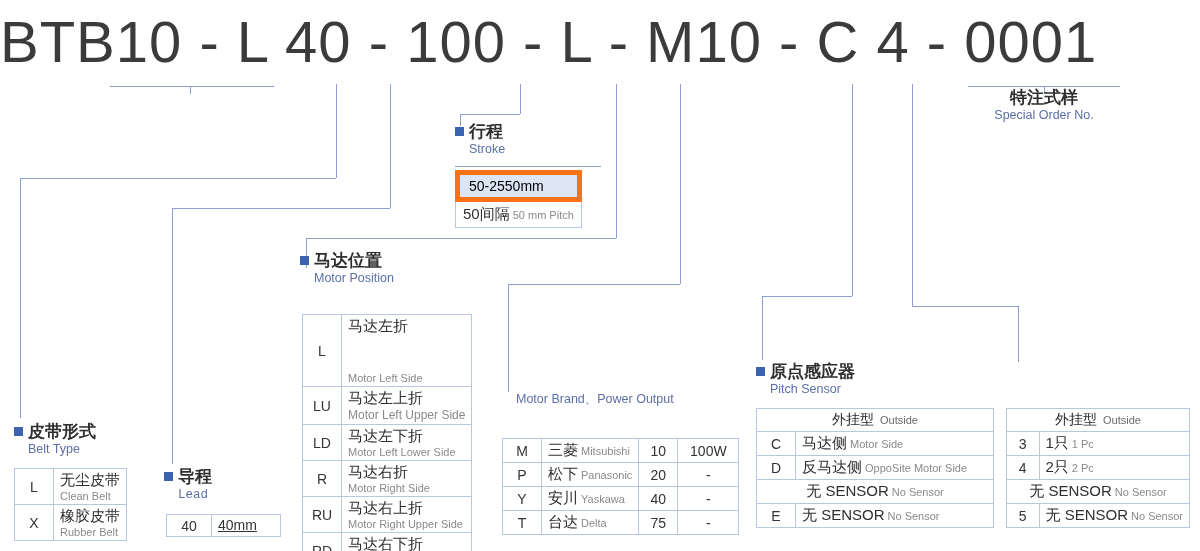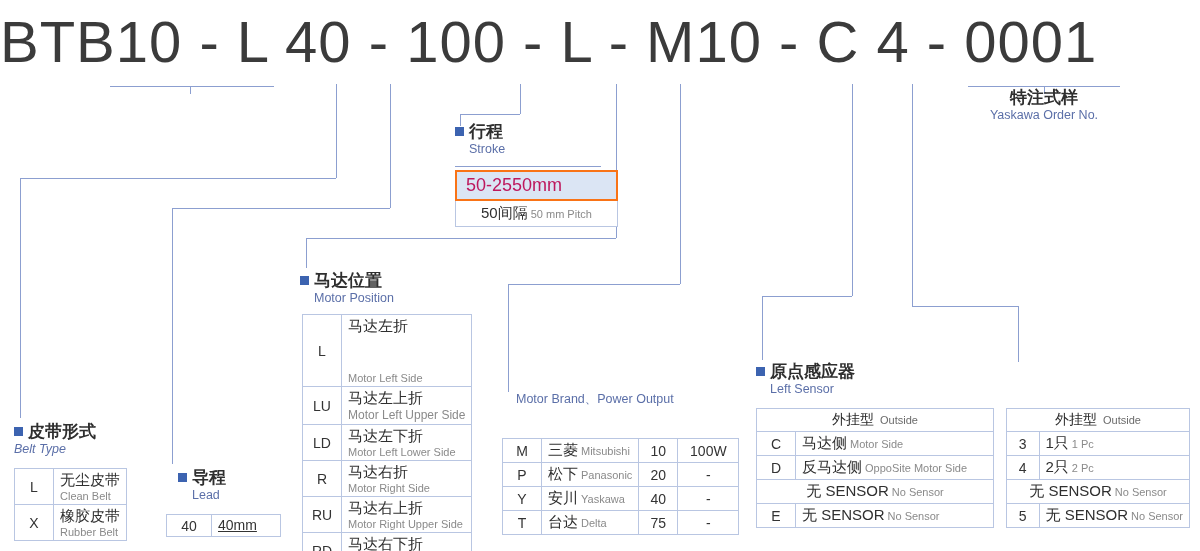--- a/index.html
+++ b/index.html
@@ -63,26 +63,26 @@
   .cn2{font-size:15px;color:#2f2f2f;}
   .en2{font-size:11px;color:#8a8a8a;margin-left:3px;}
   .hdrow td{background:#dbe5f4;text-align:center;}
   .hdrow .h-cn{font-size:14px;color:#2b2b2b;}
   .hdrow .h-en{font-size:11px;color:#6a6a6a;margin-left:6px;}
   .nosensor td{background:#dbe5f4;}
 
   
   .strokebox{position:absolute;}
   .strokebox .b1{
-    border:2px solid #f97316;background:#dbe5f4;
-    font-size:18px;color:#be185d;padding:3px 9px;white-space:nowrap;
+    border:5px solid #f97316;background:#dbe5f4;
+    font-size:14px;color:#000000;padding:3px 9px;white-space:nowrap;
   }
   .strokebox .b2{
     border:1px solid #b9c6e2;border-top:none;background:#ffffff;
-    font-size:15px;color:#2f2f2f;padding:3px 25px;white-space:nowrap;
+    font-size:15px;color:#2f2f2f;padding:3px 7px;white-space:nowrap;
   }
   .strokebox .b2 .sm{font-size:11px;color:#8a8a8a;margin-left:3px;} 
 </style>
 </head>
 <body>
 
 <div class="stage">
 
   <div class="abs" id="partnumber">BTB10 - L 40 - 100 - L - M10 - C 4 - 0001</div>
 
@@ -117,69 +117,69 @@
   <div class="ln lnv" style="left:912px;top:84px;height:222px;"></div>
   <div class="ln lnh" style="left:912px;top:306px;width:106px;"></div>
   <div class="ln lnv" style="left:1018px;top:306px;height:56px;"></div>
 
   <div class="ln lnh" style="left:968px;top:86px;width:152px;"></div>
   <div class="ln lnv" style="left:1044px;top:86px;height:8px;"></div>
 
 
   <div class="head center" style="left:968px;top:88px;width:152px;">
     <div class="cn">特注式样</div>
-    <div class="en">Yaskawa Order No.</div>
+    <div class="en">Special Order No.</div>
   </div>
 
   <div class="head" style="left:455px;top:122px;">
     <div class="cn"><span class="sq"></span><span>行程</span></div>
     <div class="en" style="margin-left:14px;">Stroke</div>
   </div>
   <div class="strokebox" style="left:455px;top:170px;">
     <div class="b1">50-2550mm</div>
     <div class="b2"><span>50间隔</span><span class="sm">50 mm Pitch</span></div>
   </div>
 
   <div class="head" style="left:14px;top:422px;">
     <div class="cn"><span class="sq"></span><span>皮带形式</span></div>
-    <div class="en" style="font-style:italic;">Belt Type</div>
+    <div class="en" style="margin-left:14px;">Belt Type</div>
   </div>
   <table class="tbl" style="left:14px;top:468px;">
     <tbody>
         <tr>
       <td class="code">L</td>
       <td>
         <div class="cn2">无尘皮带</div>
         <div class="en" style="font-size:11px;color:#8a8a8a;">Clean Belt</div>
       </td>
     </tr>
     <tr>
       <td class="code">X</td>
       <td>
         <div class="cn2">橡胶皮带</div>
         <div class="en" style="font-size:11px;color:#8a8a8a;">Rubber Belt</div>
       </td>
     </tr>
   </tbody>
     </table>
 
-  <div class="head" style="left:178px;top:468px;">
+  <div class="head" style="left:164px;top:468px;font-family:Liberation Mono, monospace;">
     <div class="cn"><span class="sq"></span><span>导程</span></div>
     <div class="en" style="margin-left:14px;">Lead</div>
   </div>
   <table class="tbl" style="left:166px;top:514px;">
     <tbody>
         <tr>
       <td class="code" style="width:32px;">40</td>
       <td class="cn" style="width:56px;text-decoration:underline;">40mm</td>
     </tr>
   </tbody>
     </table>
 
-  <div class="head" style="left:300px;top:271px;">
+  <div class="head" style="left:300px;top:251px;">
     <div class="cn"><span class="sq"></span><span>马达位置</span></div>
     <div class="en" style="margin-left:14px;">Motor Position</div>
   </div>
   <table class="tbl" style="left:302px;top:314px;">
     <tbody>
         <tr>
       <td class="code">L</td>
       <td>
         <div class="cn2">马达左折</div>
         <div style="font-size:11px;color:#8a8a8a;margin-top:36px;">Motor Left Side</div>
@@ -250,21 +250,21 @@
       <td class="code">T</td>
       <td><span class="cn2">台达</span><span class="en2">Delta</span></td>
       <td class="code">75</td>
       <td class="code">-</td>
     </tr>
   </tbody>
     </table>
 
   <div class="head" style="left:756px;top:362px;">
     <div class="cn"><span class="sq"></span><span>原点感应器</span></div>
-    <div class="en" style="margin-left:14px;">Left Sensor</div>
+    <div class="en" style="margin-left:14px;">Pitch Sensor</div>
   </div>
   <table class="tbl" style="left:756px;top:408px;width:238px;">
     <tbody>
         <tr class="hdrow">
       <td colspan="2"><span class="h-cn">外挂型</span><span class="h-en">Outside</span></td>
     </tr>
     <tr>
       <td class="code">C</td>
       <td><span class="cn2">马达侧</span><span class="en2">Motor Side</span></td>
     </tr>

